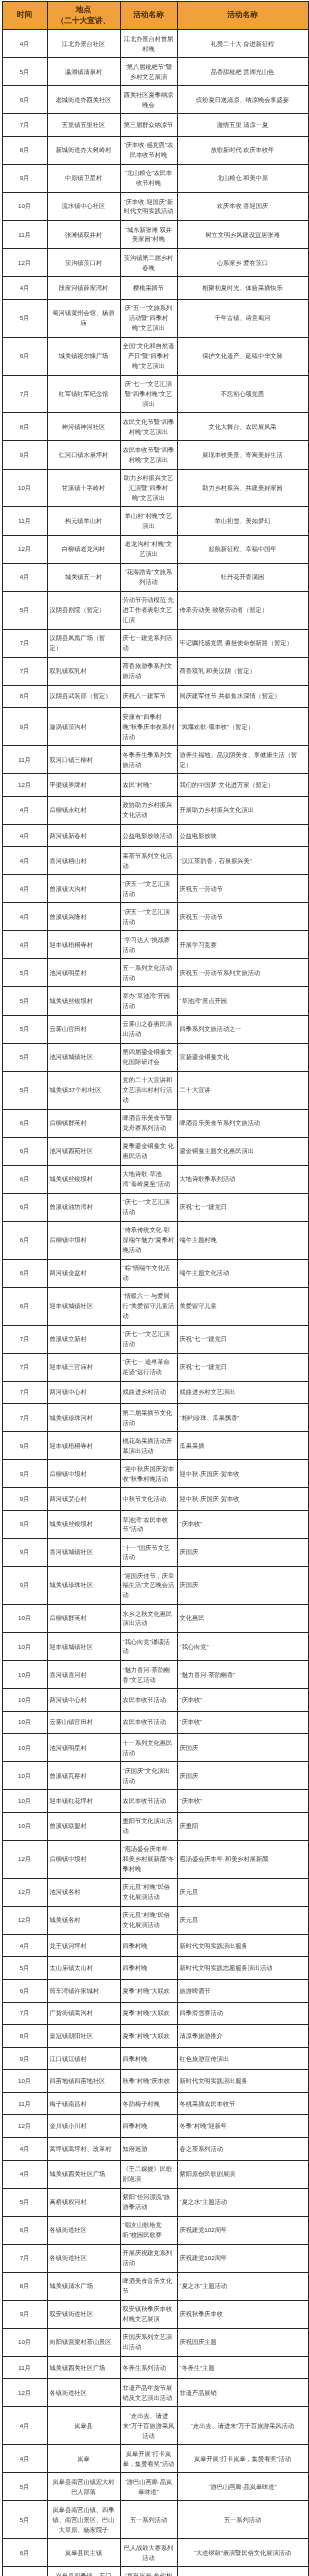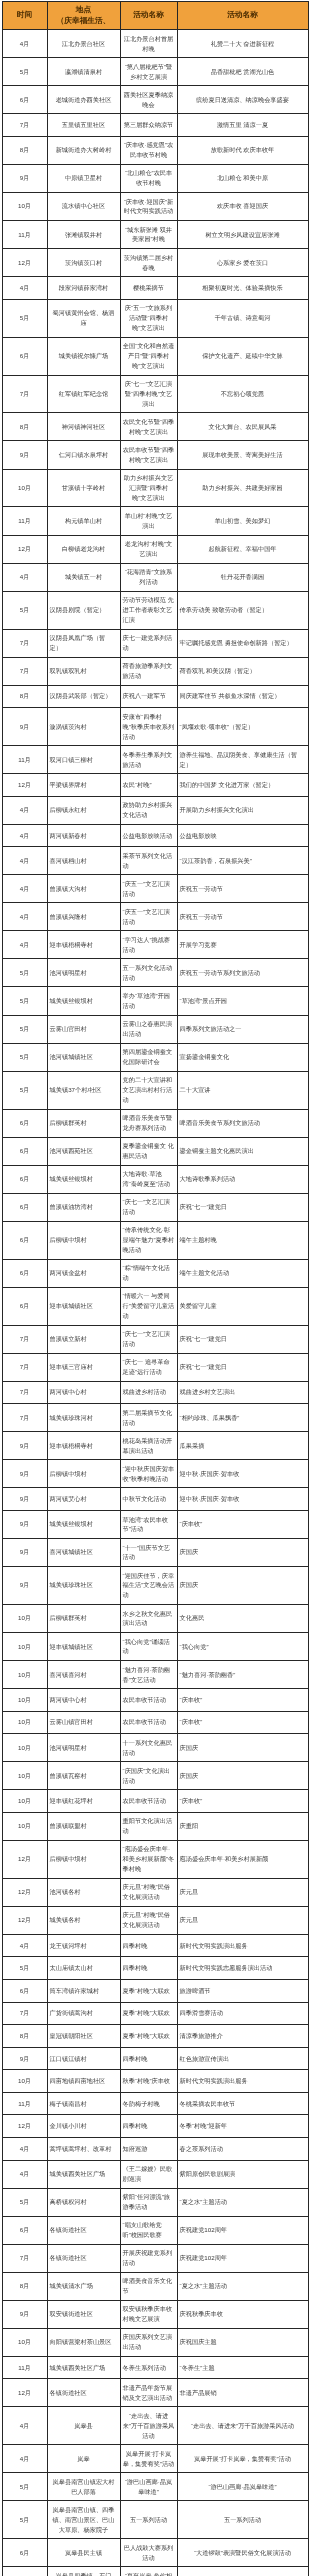--- a/index.html
+++ b/index.html
@@ -25,21 +25,21 @@
     <colgroup>
       <col class="c-time">
         <col class="c-loc">
         <col class="c-name">
         <col class="c-theme">
     </colgroup>
     <thead>
       <tr>
         <th>时间</th>
         <th>地点
-（庆幸福生活、</th>
+（二十大宣讲、</th>
         <th>活动名称</th>
         <th>活动名称</th>
       </tr>
     </thead>
     <tbody id="table-body">
         <tr>
           <td class="time c">4月</td>
           <td class="c">江北办景台社区</td>
           <td class="c">江北办景台村首届村晚</td>
           <td class="c">礼赞二十大 奋进新征程</td>

